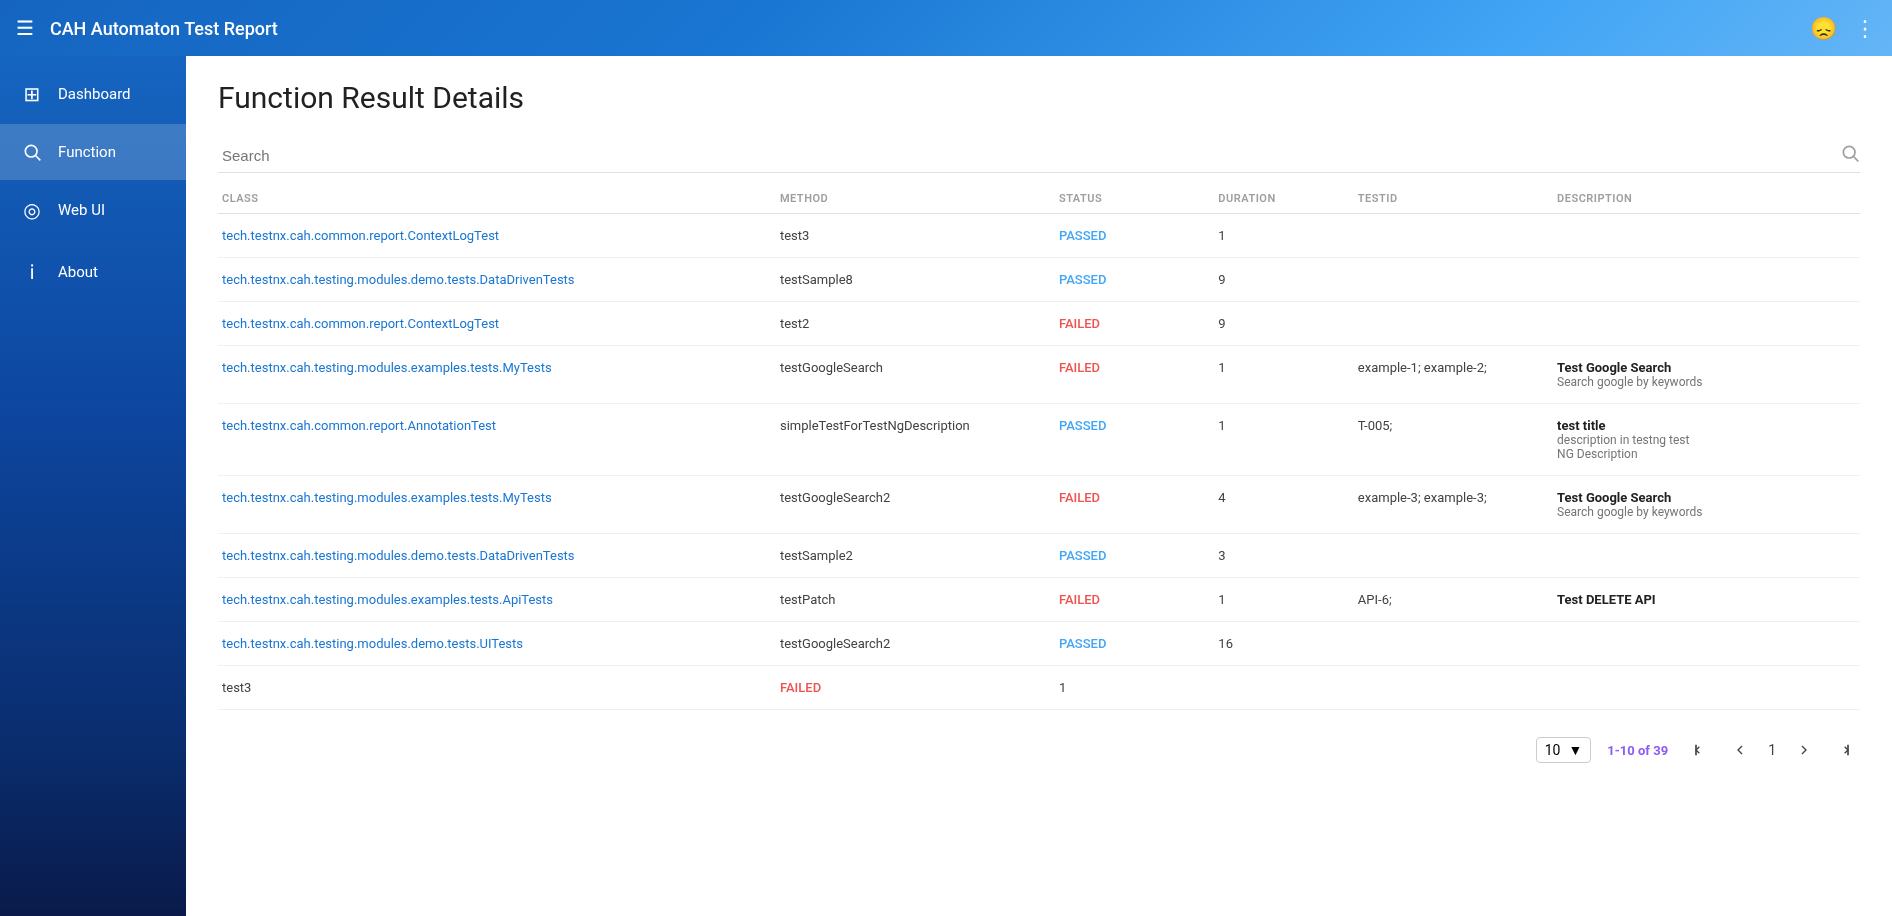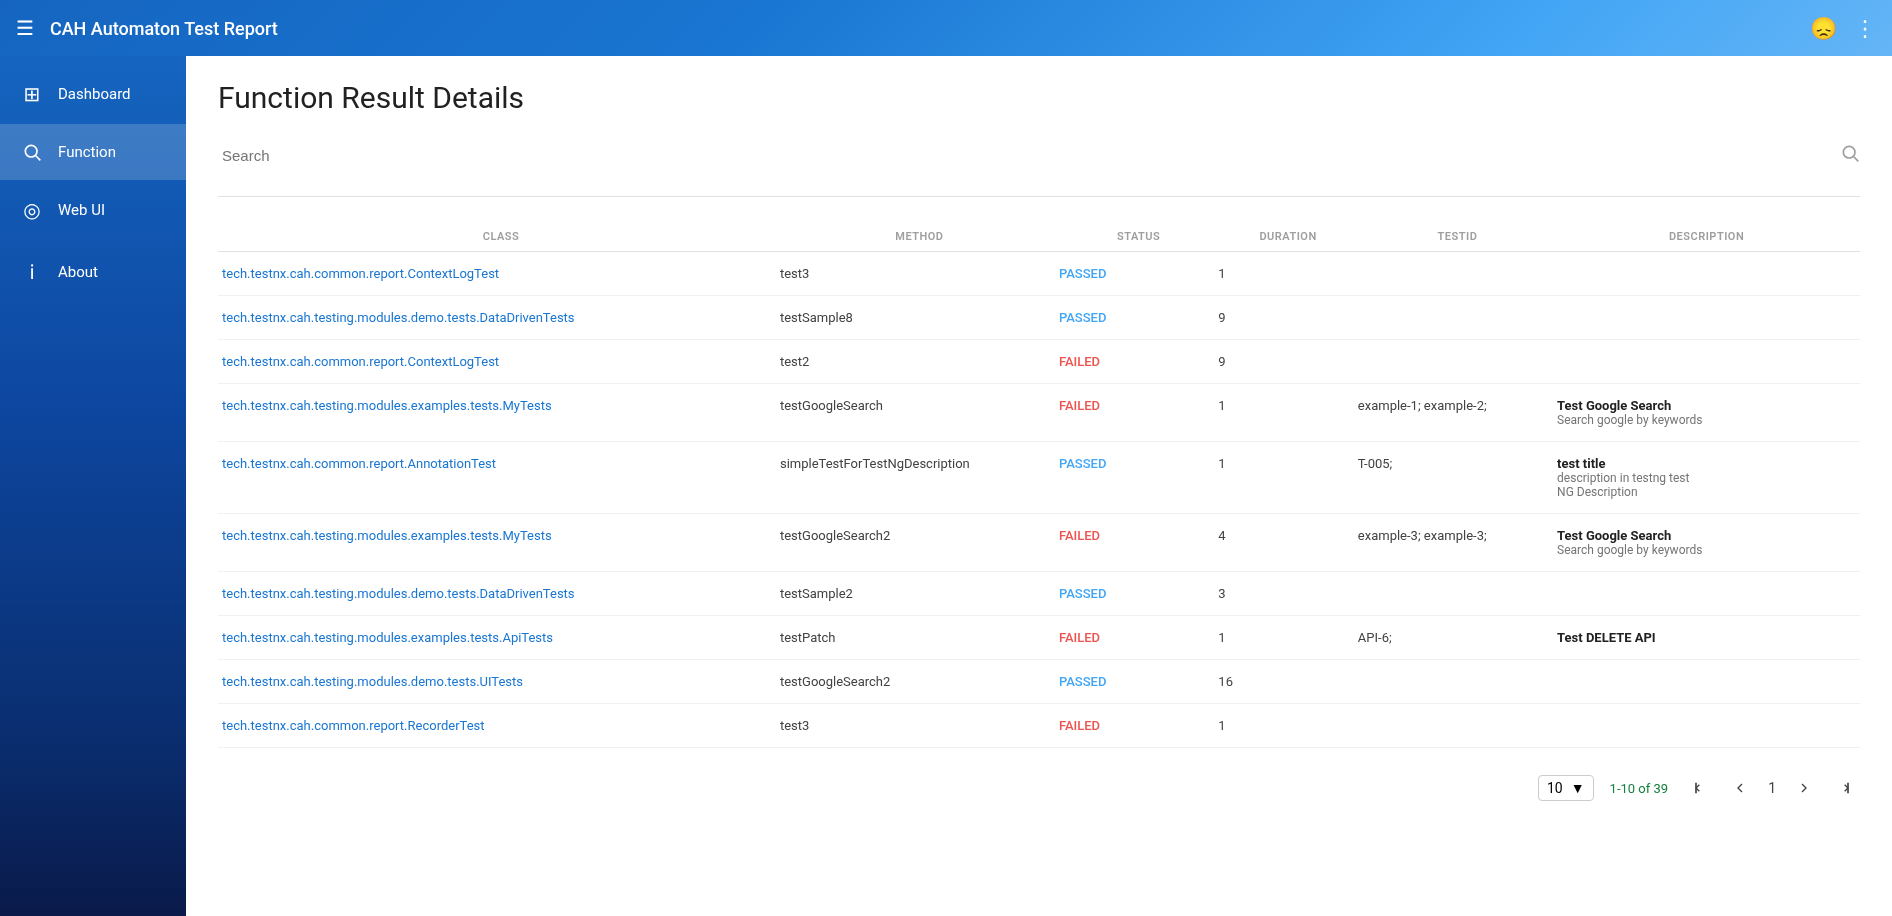--- a/index.html
+++ b/index.html
@@ -84,22 +84,22 @@
       font-weight: 400;
       color: #212121;
       margin-bottom: 24px;
     }
 
     
     .search-bar {
       display: flex;
       align-items: center;
       border-bottom: 1px solid #e0e0e0;
-      margin-bottom: 25px;
-      padding-bottom: 24px;
+      margin-bottom: 11px;
+      padding-bottom: 0;
     }
     .search-input {
       border: none;
       outline: none;
       font-size: 15px;
       color: #757575;
       flex: 1;
       padding: 8px 4px;
     }
     .search-icon {
@@ -116,21 +116,20 @@
       grid-template-columns: 2.8fr 1.4fr 0.8fr 0.7fr 1fr 1.5fr;
       padding: 8px 4px;
       border-bottom: 1px solid #e0e0e0;
     }
     .table-header-cell {
       font-size: 11px;
       font-weight: 600;
       color: #9e9e9e;
       letter-spacing: 0.5px;
       text-transform: uppercase;
-      text-align: center;
     }
     .table-row {
       display: grid;
       grid-template-columns: 2.8fr 1.4fr 0.8fr 0.7fr 1fr 1.5fr;
       padding: 14px 4px;
       border-bottom: 1px solid #f0f0f0;
       align-items: start;
     }
     .table-cell {
       font-size: 13px;
@@ -156,22 +155,23 @@
       align-items: center;
       border: 1px solid #ccc;
       border-radius: 4px;
       padding: 4px 8px;
       font-size: 14px;
       cursor: pointer;
       gap: 8px;
     }
     .page-info {
       font-size: 13px;
-      color: #15803d;
+      color: #8b5cf6;
       margin: 0 8px;
+      font-weight: bold;
     }
     .page-nav-btn {
       width: 32px;
       height: 32px;
       display: flex;
       align-items: center;
       justify-content: center;
       cursor: pointer;
       color: #424242;
       font-size: 16px;
@@ -321,21 +321,20 @@
     </div>
           <div class="table-row">
       <div class="table-cell"><span class="class-link">tech.testnx.cah.testing.modules.demo.tests.UITests</span></div>
       <div class="table-cell">testGoogleSearch2</div>
       <div class="table-cell status-passed">PASSED</div>
       <div class="table-cell">16</div>
       <div class="table-cell"></div>
       <div class="table-cell"></div>
     </div>
           <div class="table-row">
-      <div class="table-cell"><span class="class-link">tech.testnx.cah.common.report.RecorderTest</span></div>
       <div class="table-cell">test3</div>
       <div class="table-cell status-failed">FAILED</div>
       <div class="table-cell">1</div>
       <div class="table-cell"></div>
       <div class="table-cell"></div>
     </div>
         </div>
     </div>
 
     <div class="pagination">

